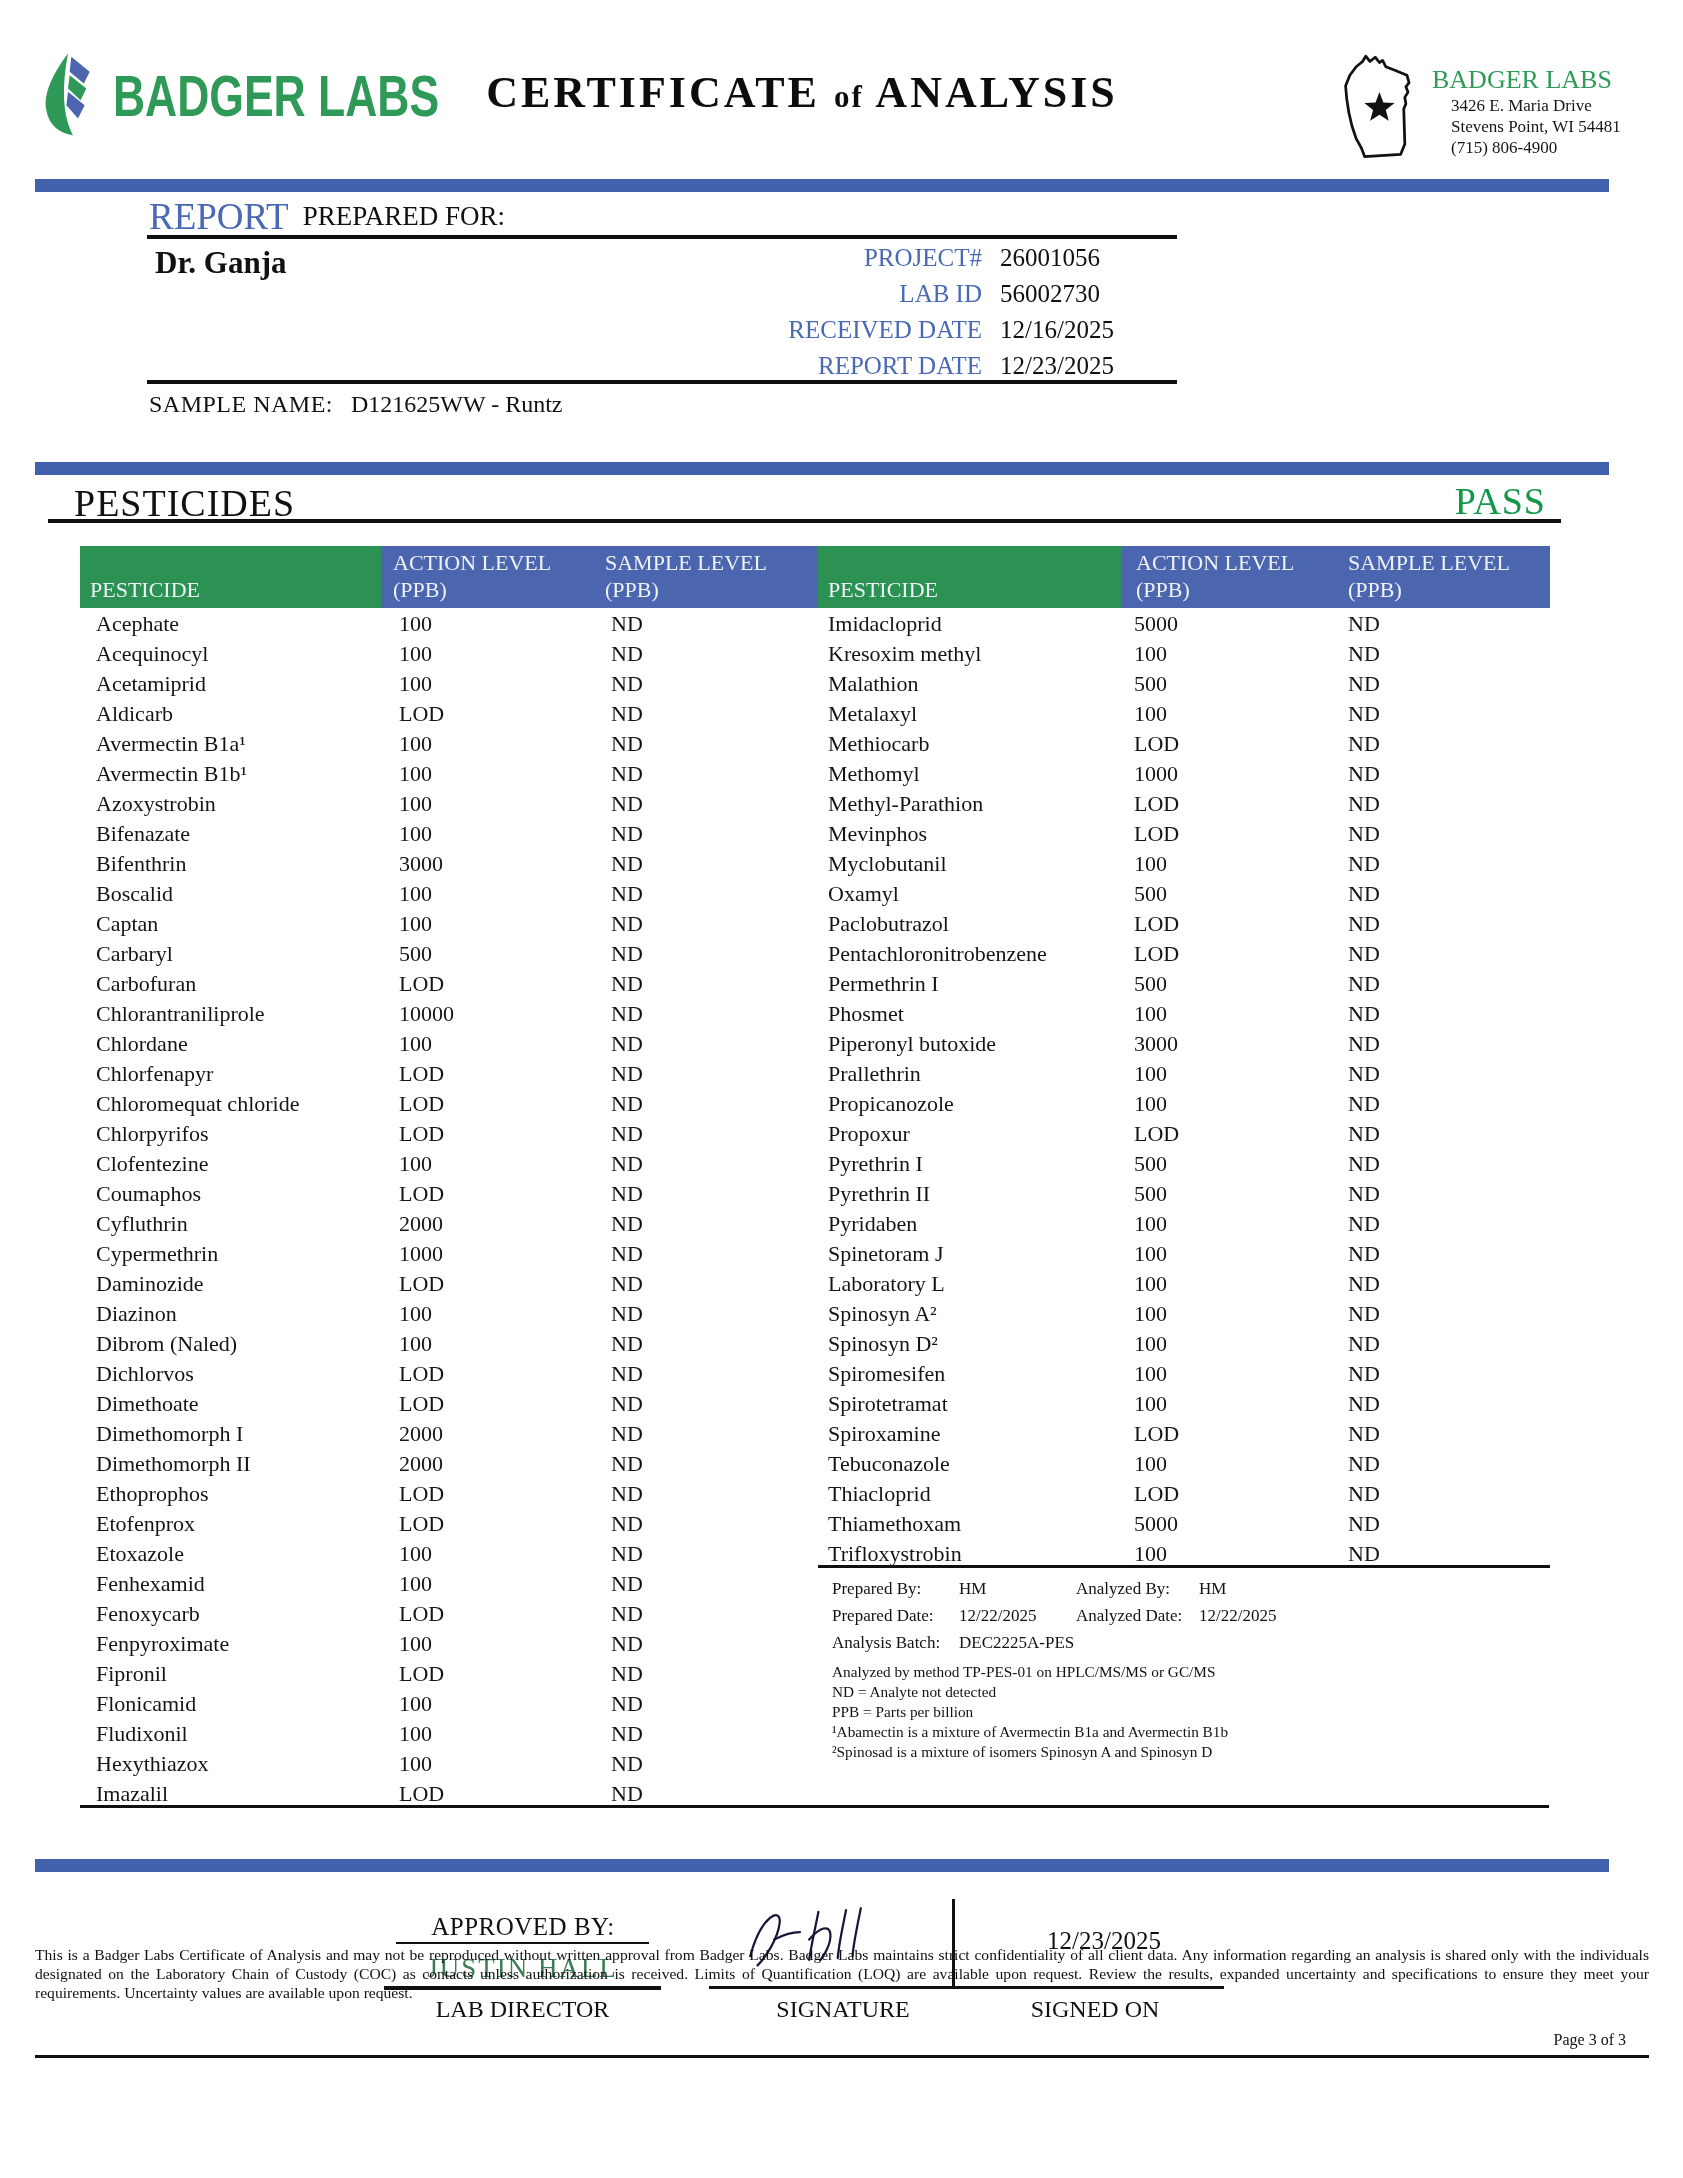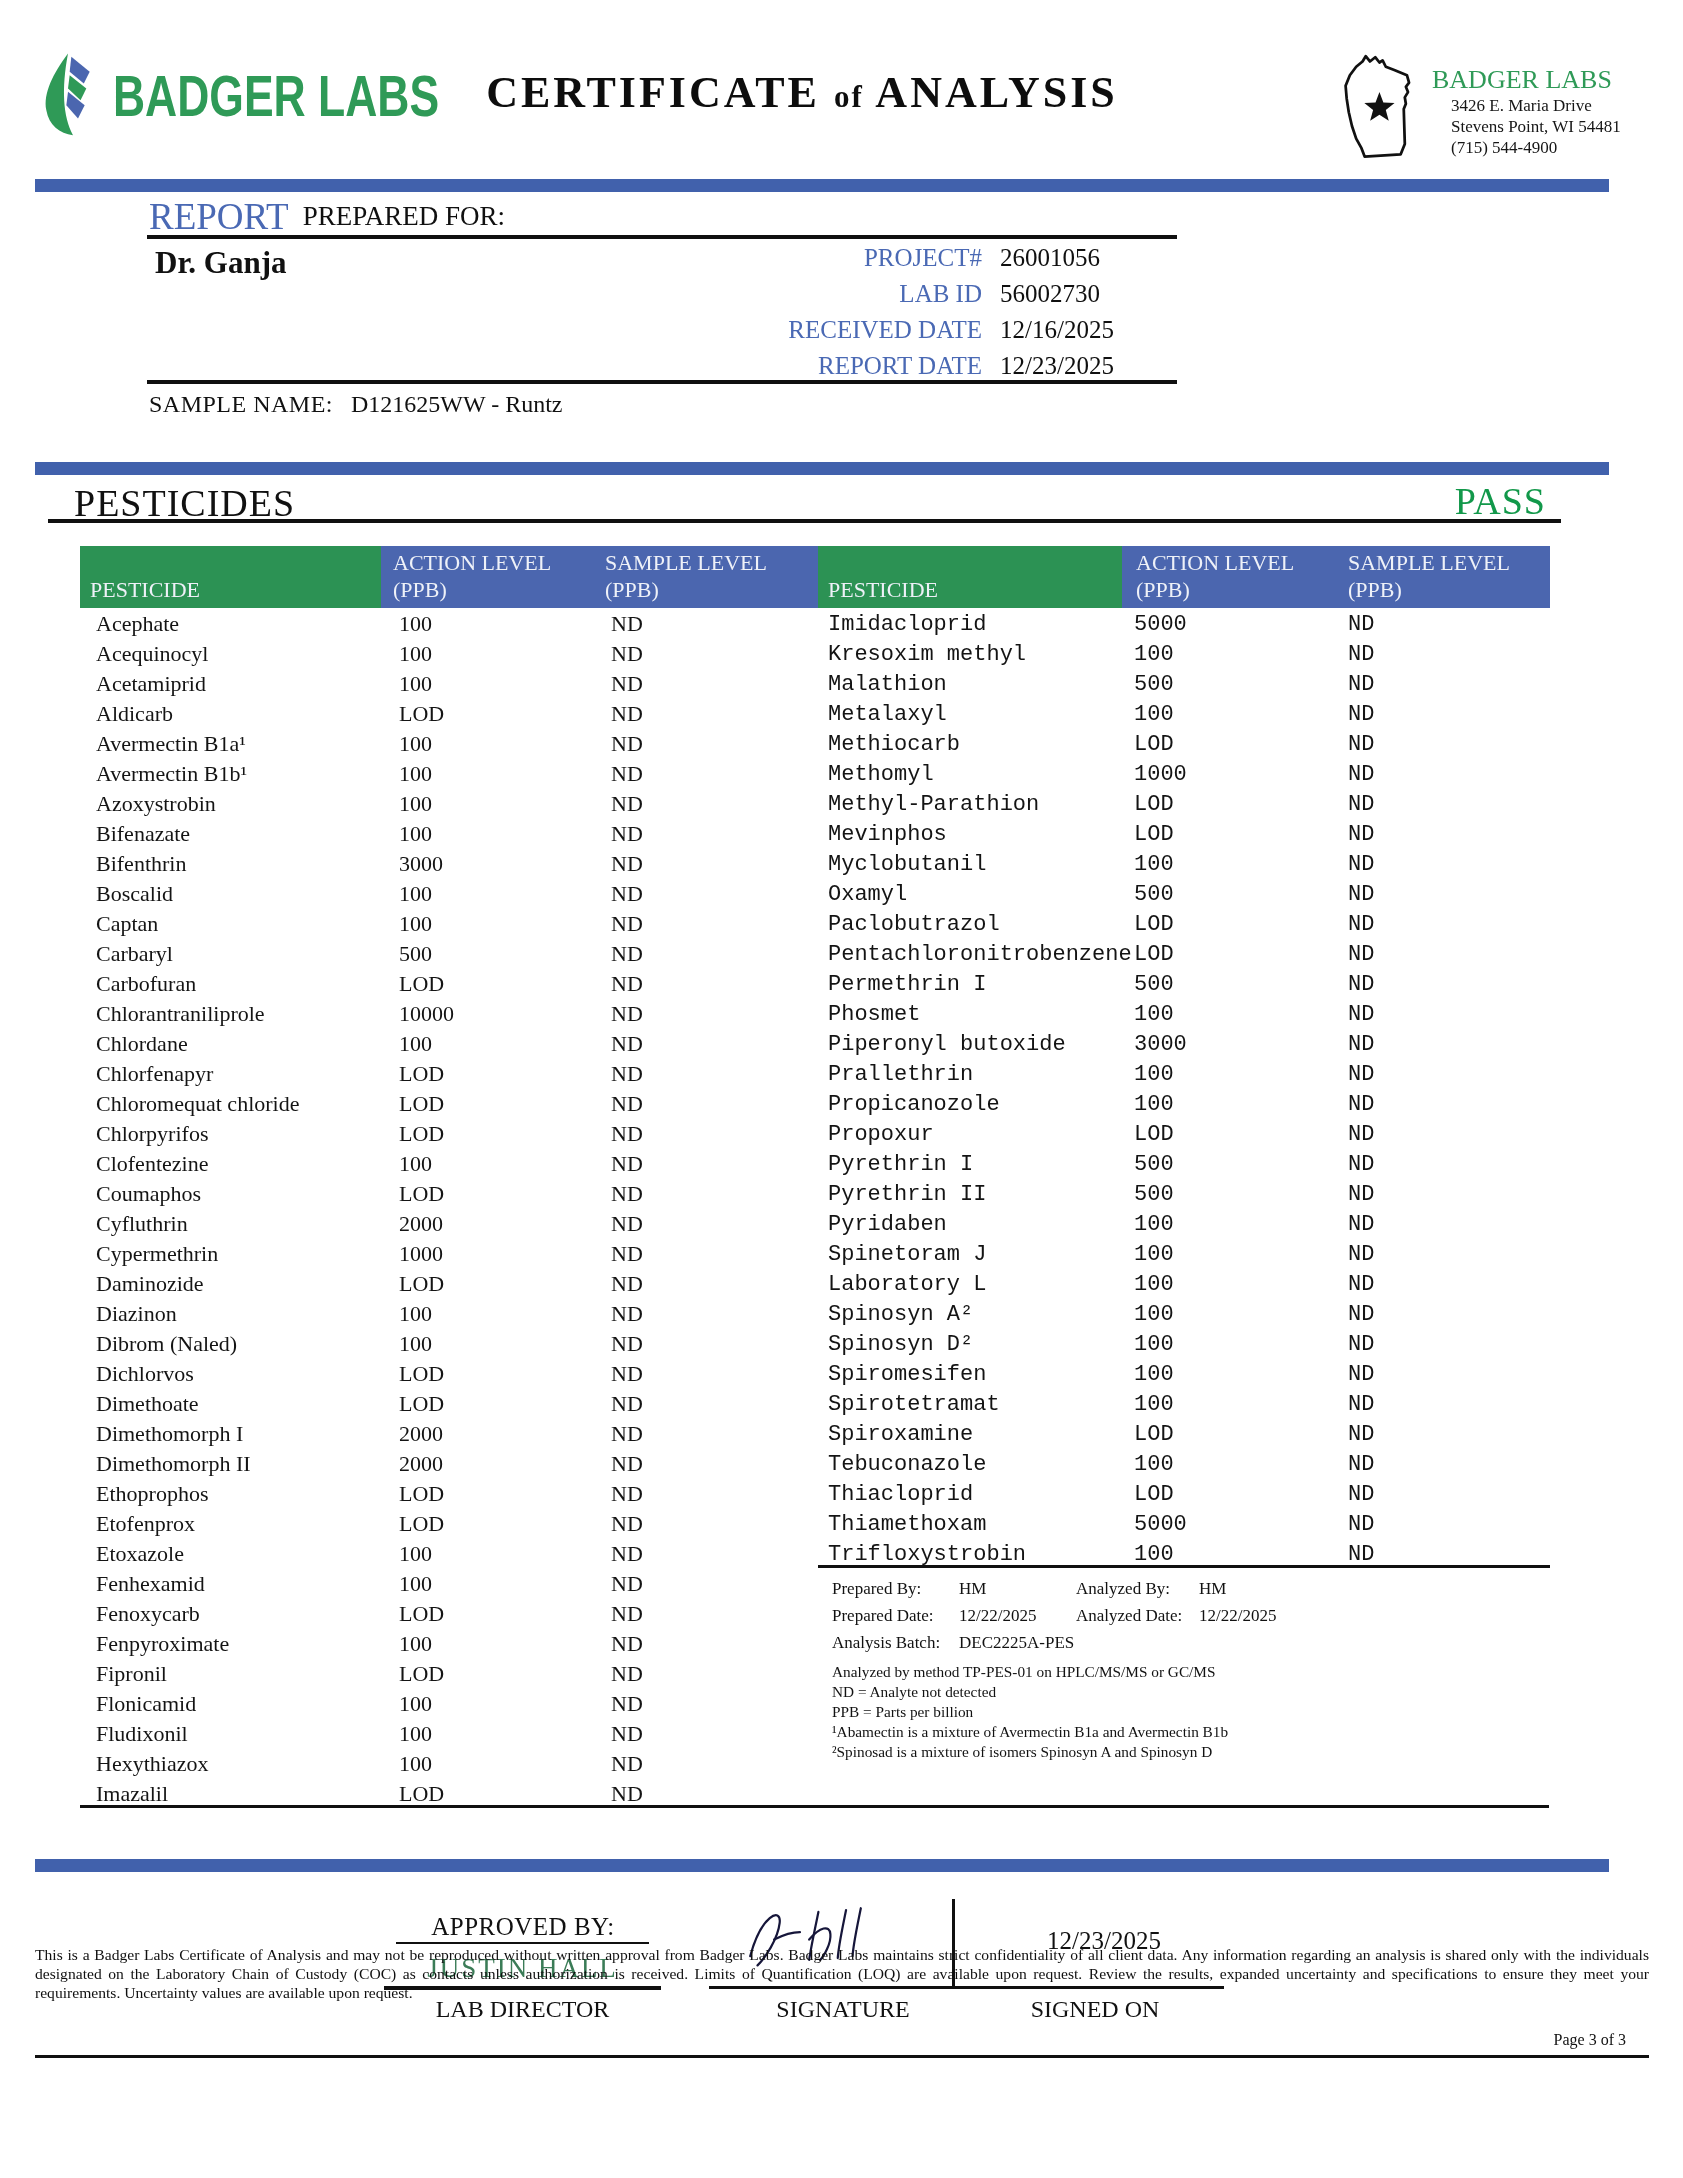--- a/index.html
+++ b/index.html
@@ -39,21 +39,21 @@
   .thead{position:absolute;left:80px;top:546px;height:62px;display:flex;color:#eef1f8;font-size:22px;}
   .thead .cell{display:flex;flex-direction:column;justify-content:flex-end;
                padding-bottom:5px;line-height:27px;box-sizing:border-box;}
   .hg{background:var(--cell_green);}
   .hb{background:var(--cell_blue);}
   .rowset{position:absolute;top:609px;}
   .rowset.left{left:86px;}
   .rowset.right{left:818px;}
   .trow{display:grid;height:30px;align-items:center;font-size:22px;color:#141414;}
   .rowset.left .trow{grid-template-columns:301px 208px 229px;}
-  .rowset.right .trow{grid-template-columns:304px 214px 214px;font-family:Liberation Mono, monospace;}
+  .rowset.right .trow{grid-template-columns:304px 214px 214px;}
   .c-name{padding-left:10px;white-space:nowrap;}
   .c-action{padding-left:12px;}
   .rowset.left .c-sample{padding-left:16px;}
   .rowset.right .c-sample{padding-left:12px;}
 
   
   .notes{position:absolute;left:832px;top:1575px;width:709px;font-size:17px;color:#121212;}
   .nrow{display:grid;grid-template-columns:127px 117px 123px auto;height:27px;align-items:center;}
   .nrow3{display:grid;grid-template-columns:127px auto;height:27px;align-items:center;}
   .nlines{margin-top:6px;font-size:15.3px;line-height:20px;}
@@ -94,21 +94,21 @@
   <span class="abs" style="left:1325px;top:53px;">
     <svg width="111" height="111" viewBox="0 0 90 105">
       <path d="M28,8 L31,3 L35,8 L40,4 L44,9 L47,7 L50,13 L58,16 L70,21 L72,28 L69,32 L71,37 L68,42 L69,48 L67,53 L68,86 L64,96 L30,98 L27,90 L22,81 L18,69 L15,56 L13,43 L12,31 L16,21 L22,13 Z" fill="#ffffff" stroke="#111" stroke-width="2.6" stroke-linejoin="round"></path>
       <polygon points="44,37 47.7,46.9 58.3,47.4 50,53.9 52.8,64.1 44,58.3 35.2,64.1 38,53.9 29.7,47.4 40.3,46.9" fill="#111"></polygon>
     </svg>
   </span>
   <div class="lab-name">BADGER LABS</div>
   <div class="lab-addr">
     <div>3426 E. Maria Drive</div>
     <div>Stevens Point, WI 54481</div>
-    <div>(715) 544-4900</div>
+    <div>(715) 806-4900</div>
   </div>
 
   <div class="bluebar" style="top:179px;"></div>
 
   <div class="rep-label">
     <span class="big">REPORT</span>
     <span class="small">PREPARED FOR:</span>
   </div>
   <div class="rule" style="left:147px;top:235px;width:1030px;height:3.5px;"></div>
 

